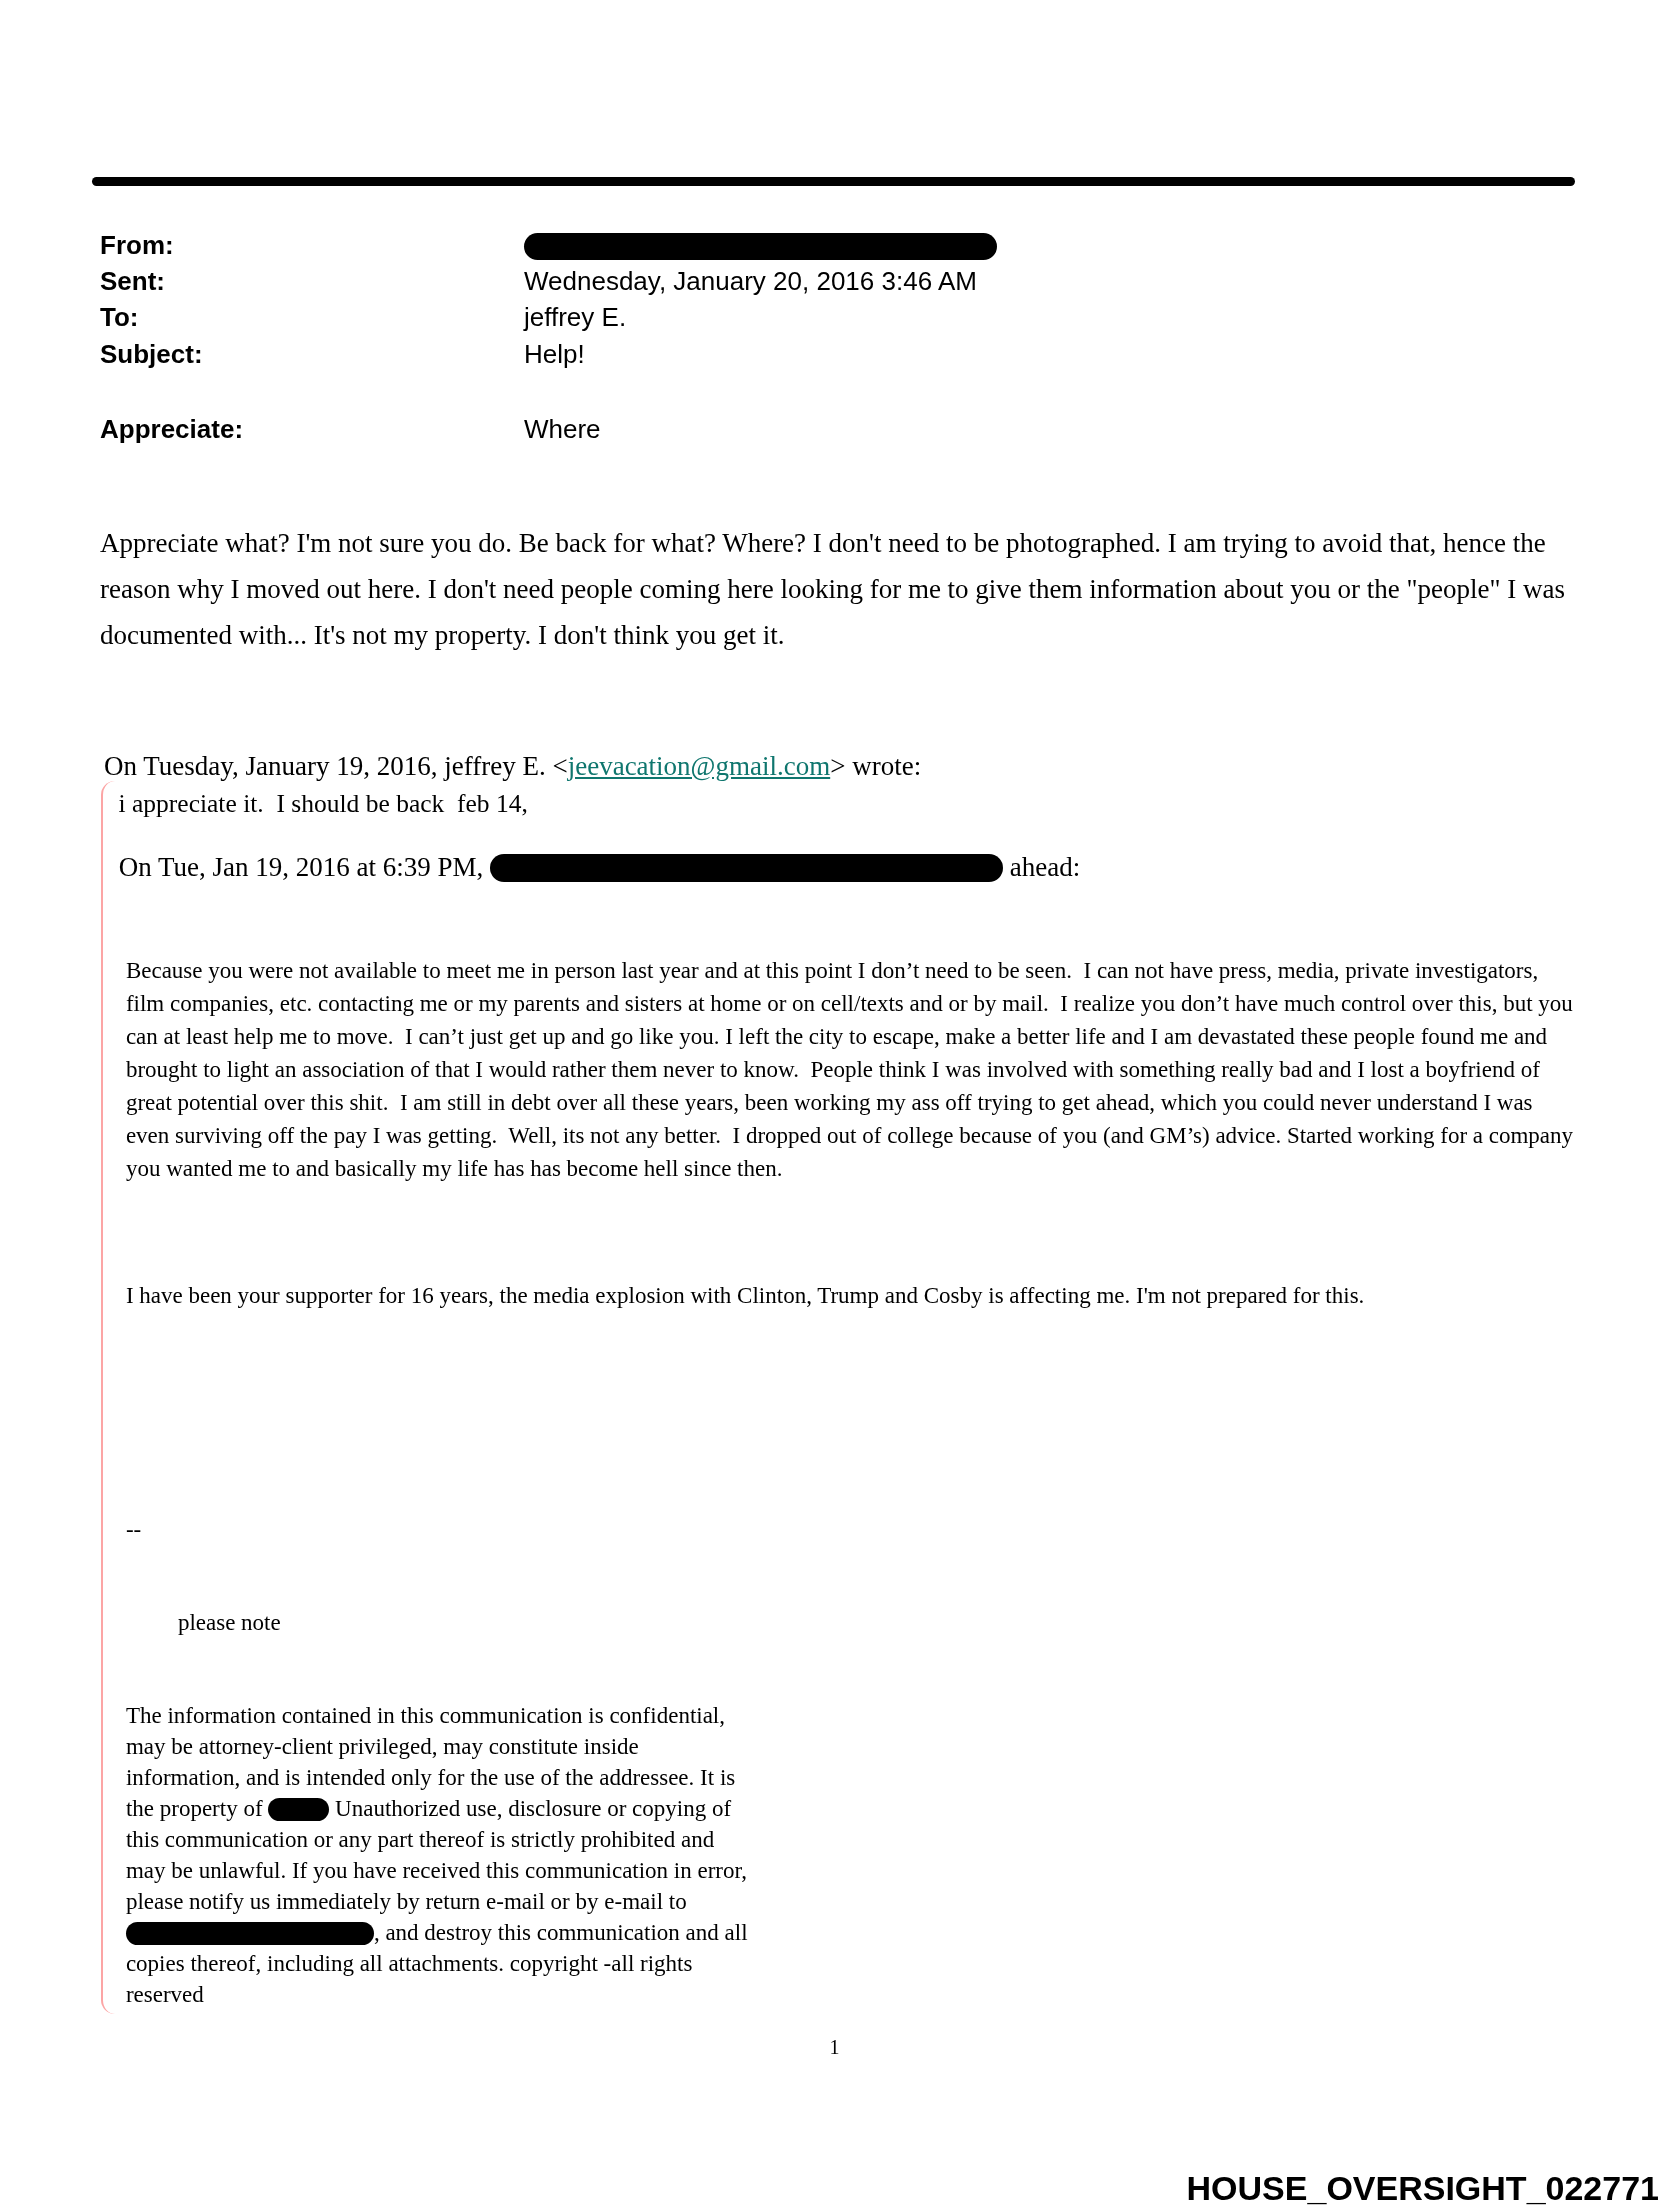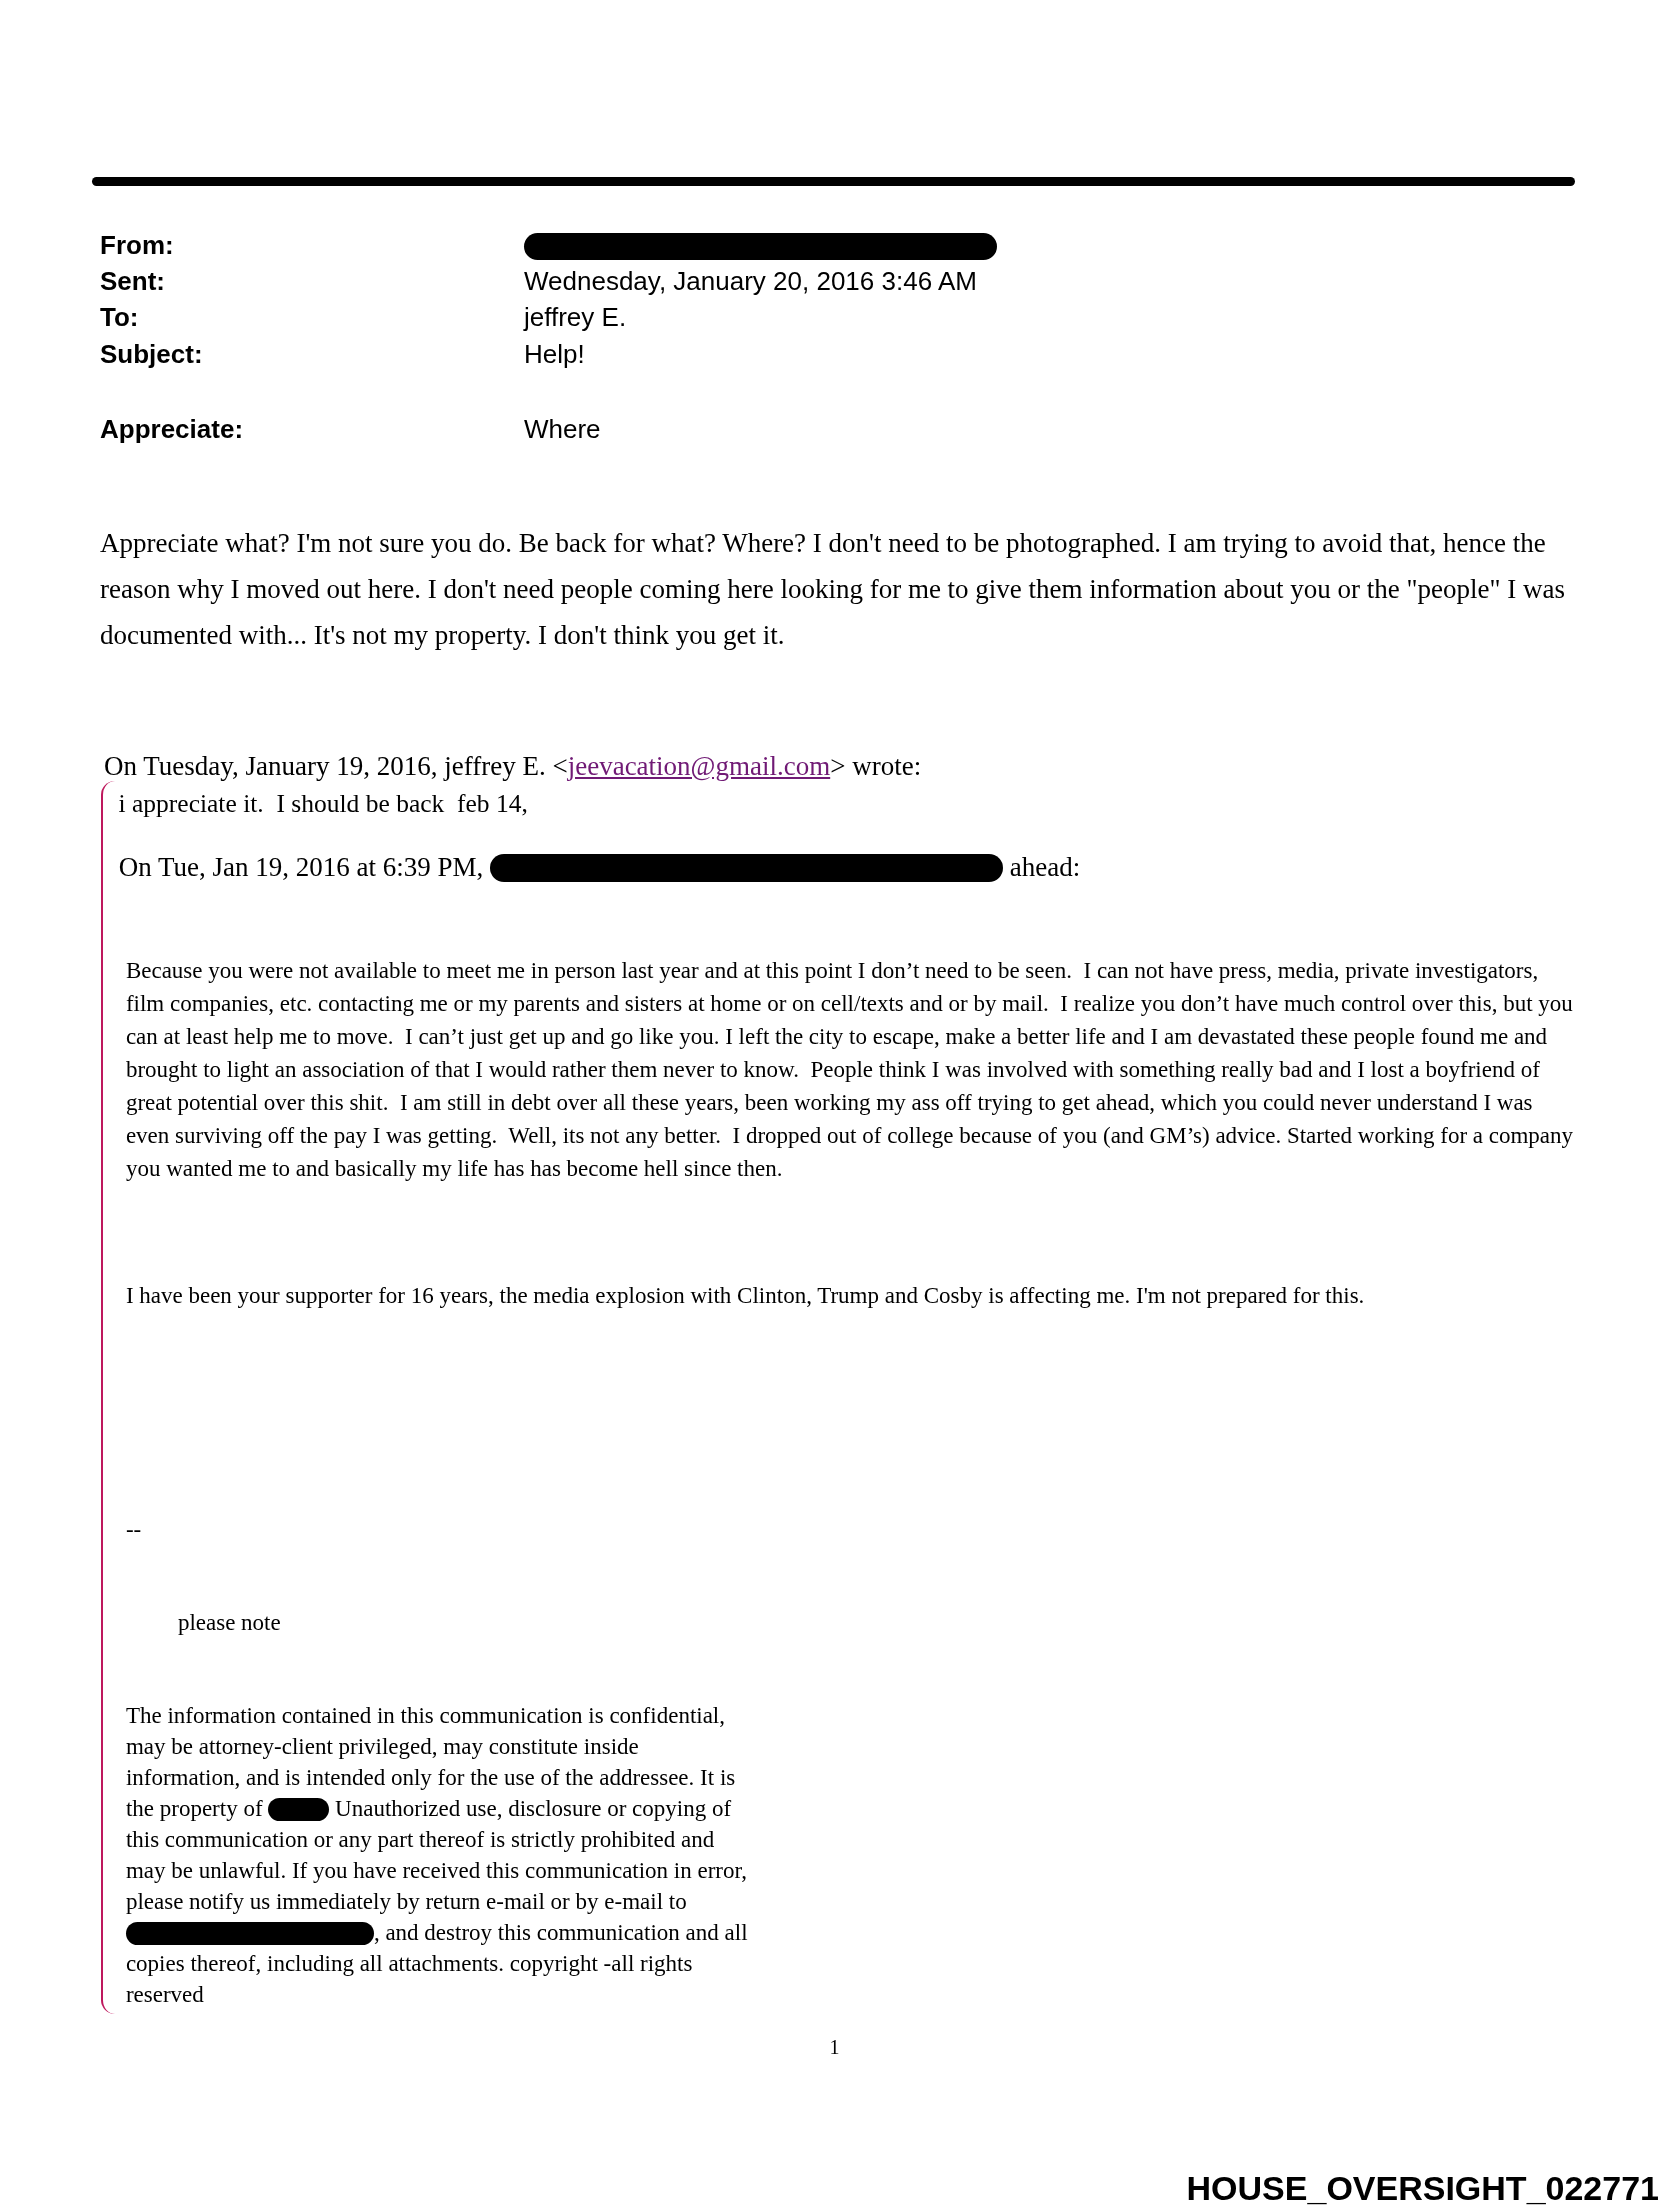--- a/index.html
+++ b/index.html
@@ -14,33 +14,33 @@
   .hlabel {
     position:absolute; left:100px; font-family:"Liberation Sans", sans-serif;
     font-weight:bold; font-size:26px; white-space:pre;
   }
   .hvalue {
     position:absolute; left:524px; font-family:"Liberation Sans", sans-serif;
     font-size:26px; white-space:pre;
   }
 
   .rx { display:inline-block; background:#000; height:1.02em; vertical-align:text-bottom; }
-  .lnk { color:#701a75; text-decoration:underline; cursor:pointer;text-align:right; }
+  .lnk { color:#0f766e; text-decoration:underline; cursor:pointer;text-align:right; }
 
   .body-para {
     position:absolute; left:100px; top:520px; width:1476px;
     font-size:27px; line-height:46px; white-space:pre-wrap;
   }
   .quote-intro {
     position:absolute; left:104px; top:747px; width:1506px;
     font-size:27px; line-height:38px; white-space:pre-wrap;
   }
   .bq {
     position:absolute; left:101px; top:781px; width:1506px; height:1233px;
-    border-left:2px solid #be185d; padding:3.9px 0 0 9.2px;
+    border-left:2px solid #fca5a5; padding:3.9px 0 0 9.2px;
   }
   .q1-line { font-size:25.5px; line-height:37px; white-space:pre-wrap; }
   .q2-intro { margin-left:6.5px; margin-top:29px; font-size:27px; line-height:33px; white-space:pre-wrap; }
   .q2-body { margin-left:13.7px; margin-top:4.6px; width:1450px; font-size:23px; line-height:33px; white-space:pre-wrap; }
   .q2-p2 { margin-top:28px; }
   .sig { margin-top:74px; width:628px; font-size:23px; line-height:31px; }
   .sig-dash { white-space:pre; }
   .sig-note { padding-left:52px; white-space:pre; }
   .sig-para { white-space:pre-wrap; }
 

